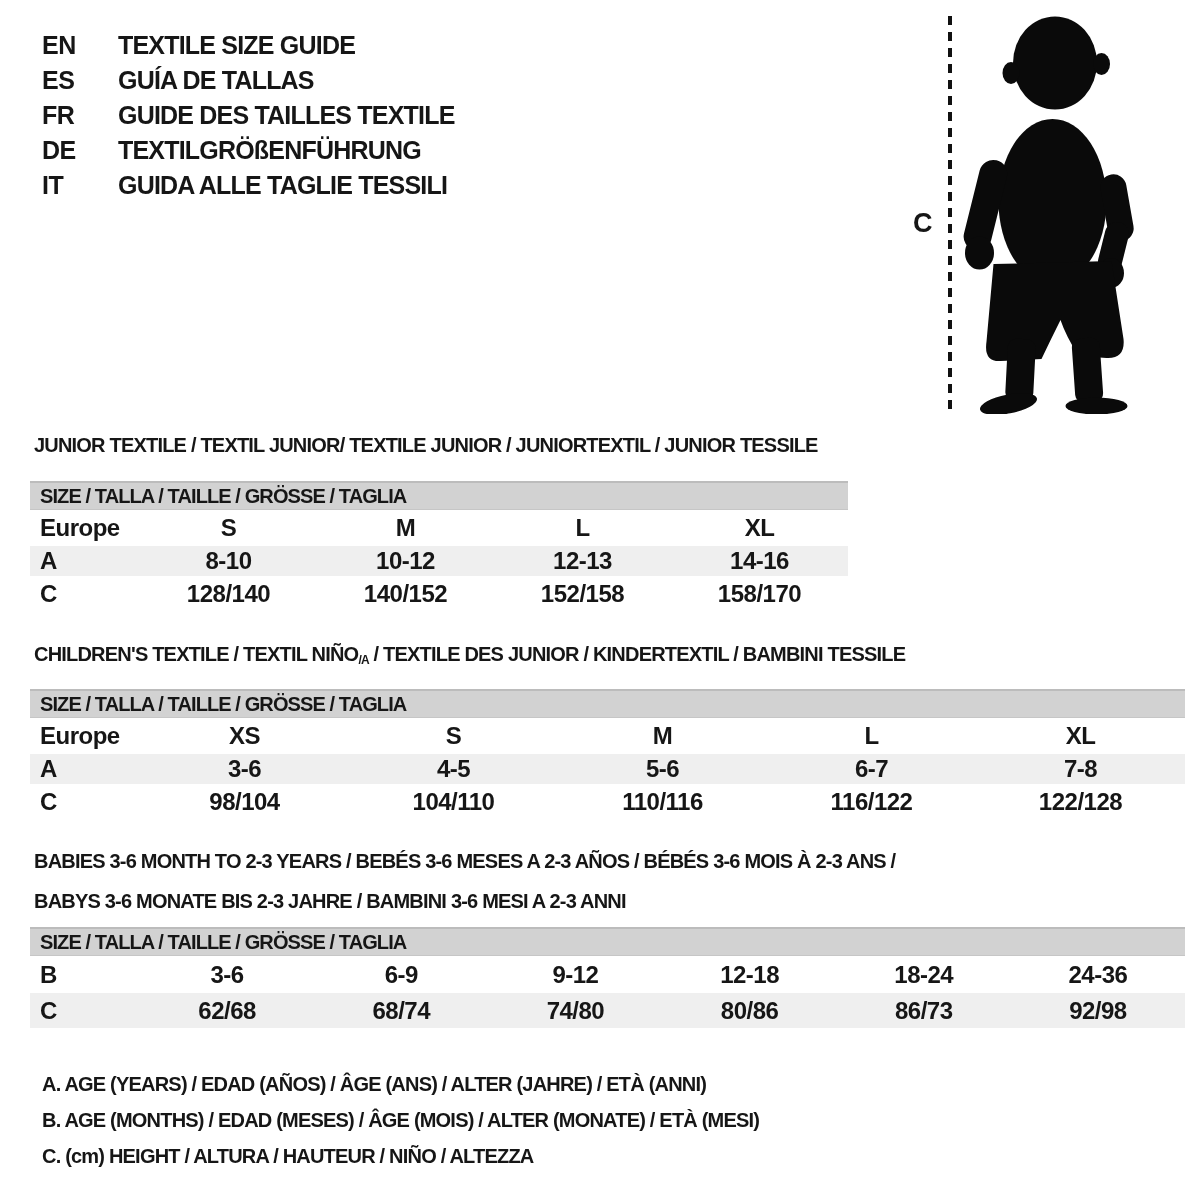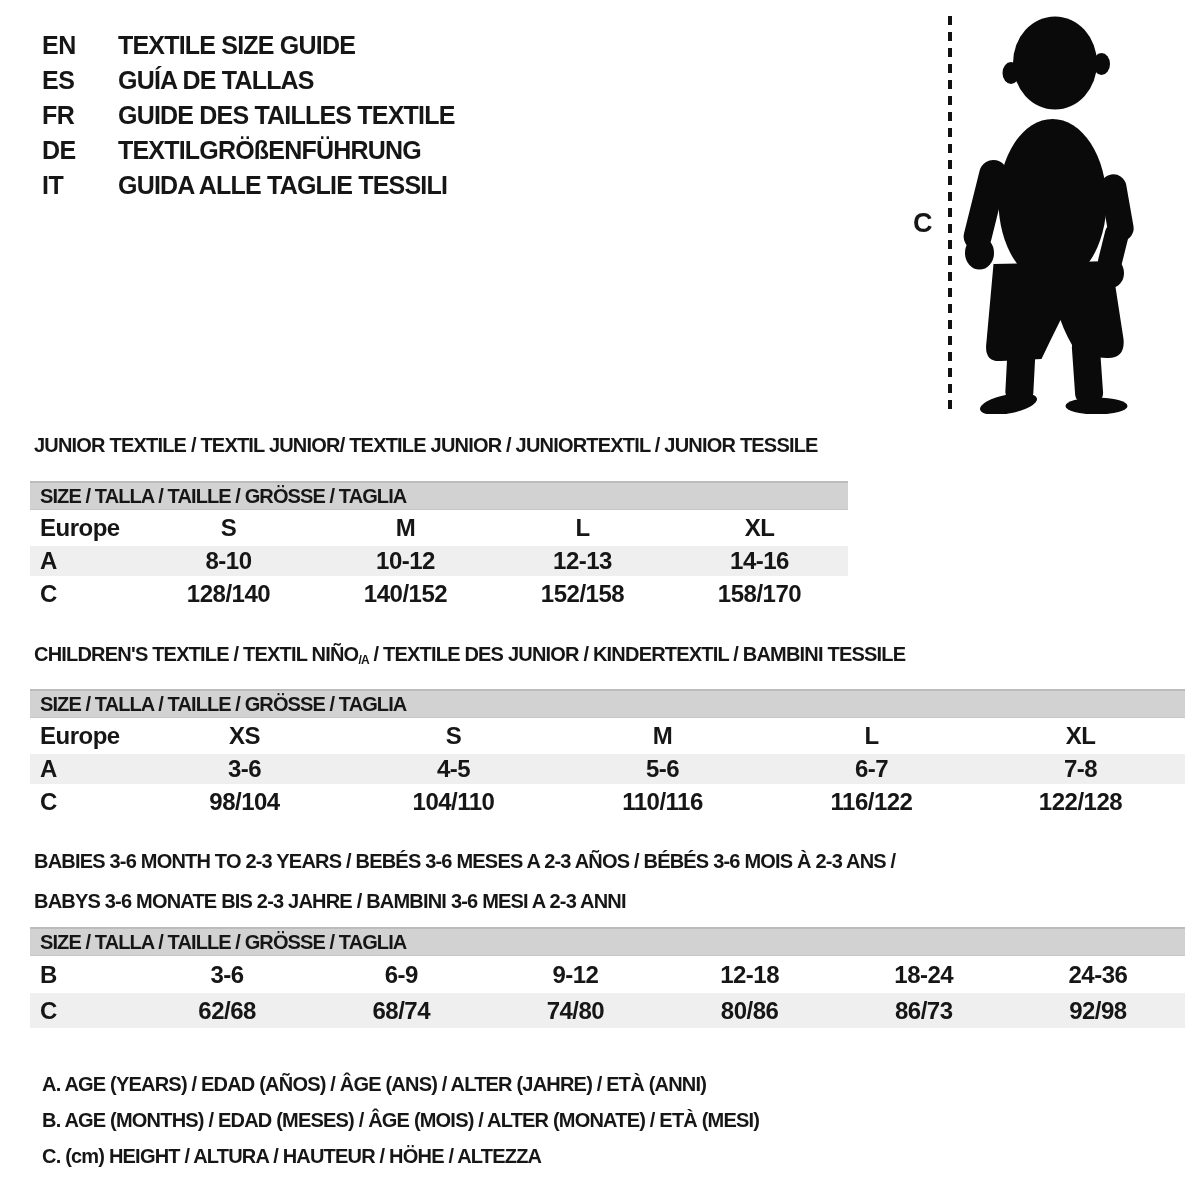--- a/index.html
+++ b/index.html
@@ -184,14 +184,14 @@
     <div class="cell val">74/80</div>
     <div class="cell val">80/86</div>
     <div class="cell val">86/73</div>
     <div class="cell val">92/98</div>
   </div>
 </div>
 
 <div class="footnotes">
   <div class="footnote">A. AGE (YEARS) / EDAD (AÑOS) / ÂGE (ANS) / ALTER (JAHRE) / ETÀ (ANNI)</div>
   <div class="footnote">B. AGE (MONTHS) / EDAD (MESES) / ÂGE (MOIS) / ALTER (MONATE) / ETÀ (MESI)</div>
-  <div class="footnote">C. (cm) HEIGHT / ALTURA / HAUTEUR / HÖHE / ALTEZZA</div>
+  <div class="footnote">C. (cm) HEIGHT / ALTURA / HAUTEUR / NIÑO / ALTEZZA</div>
 </div>
 
 </body></html>

